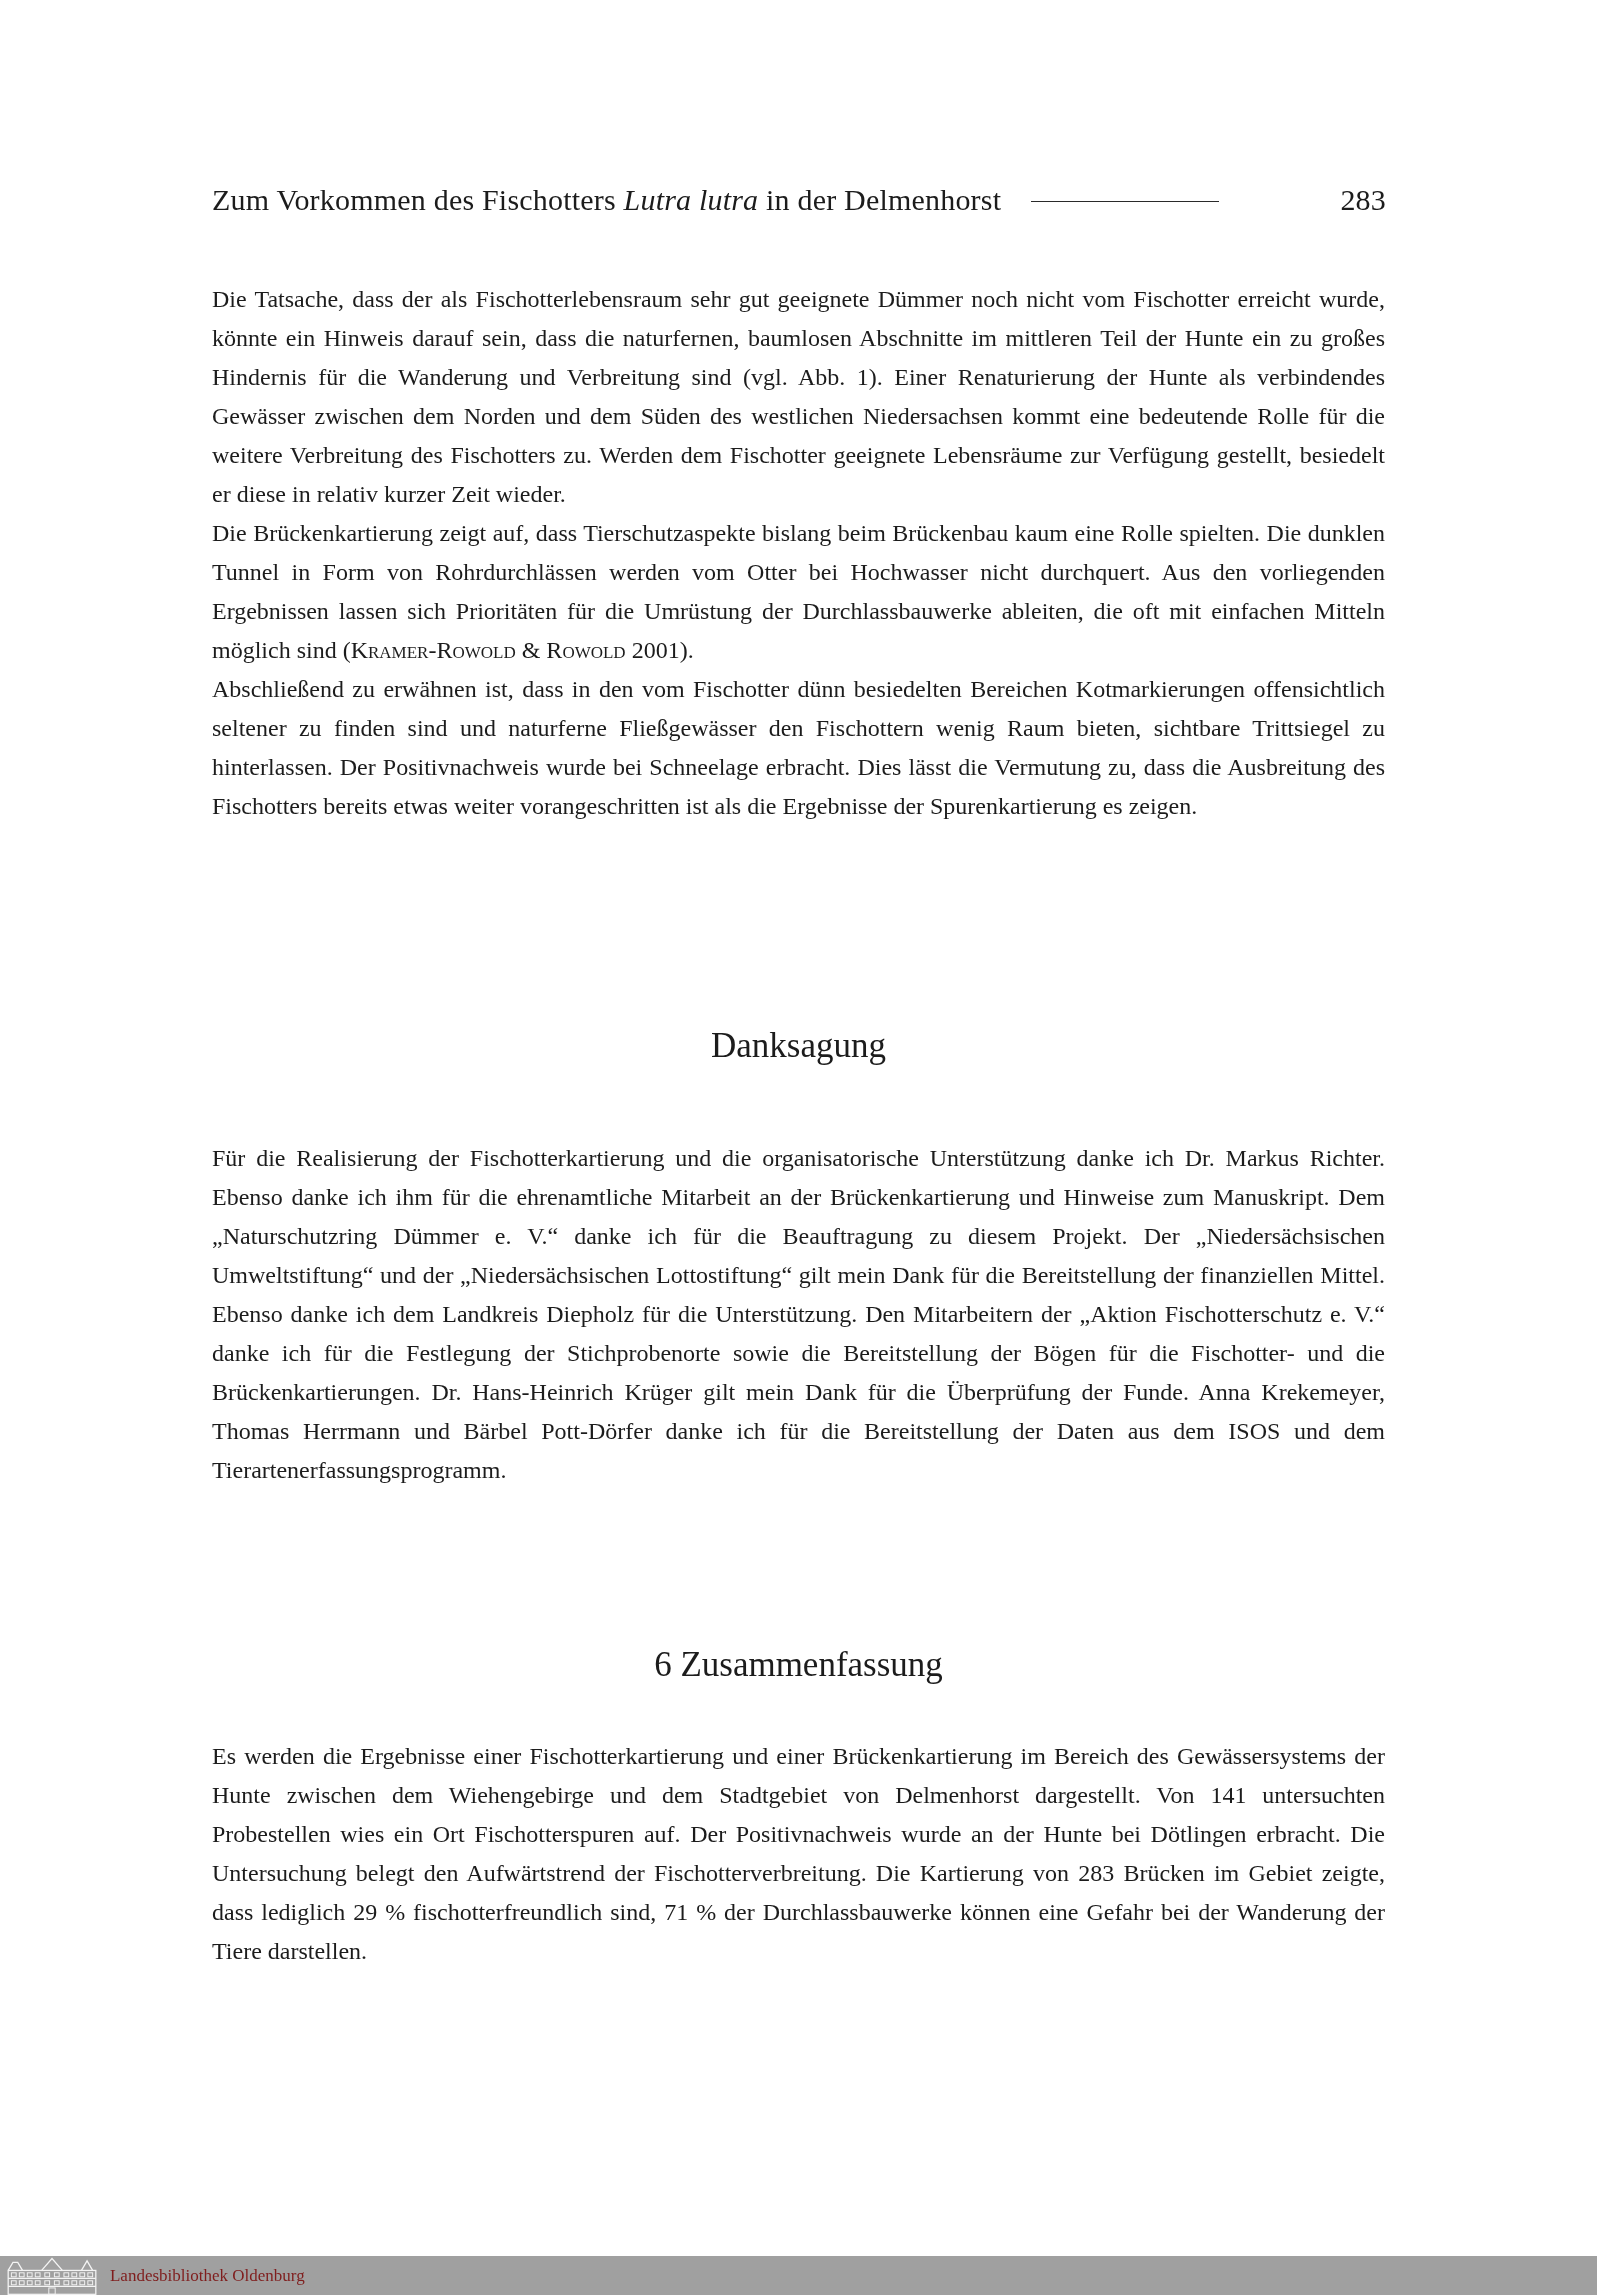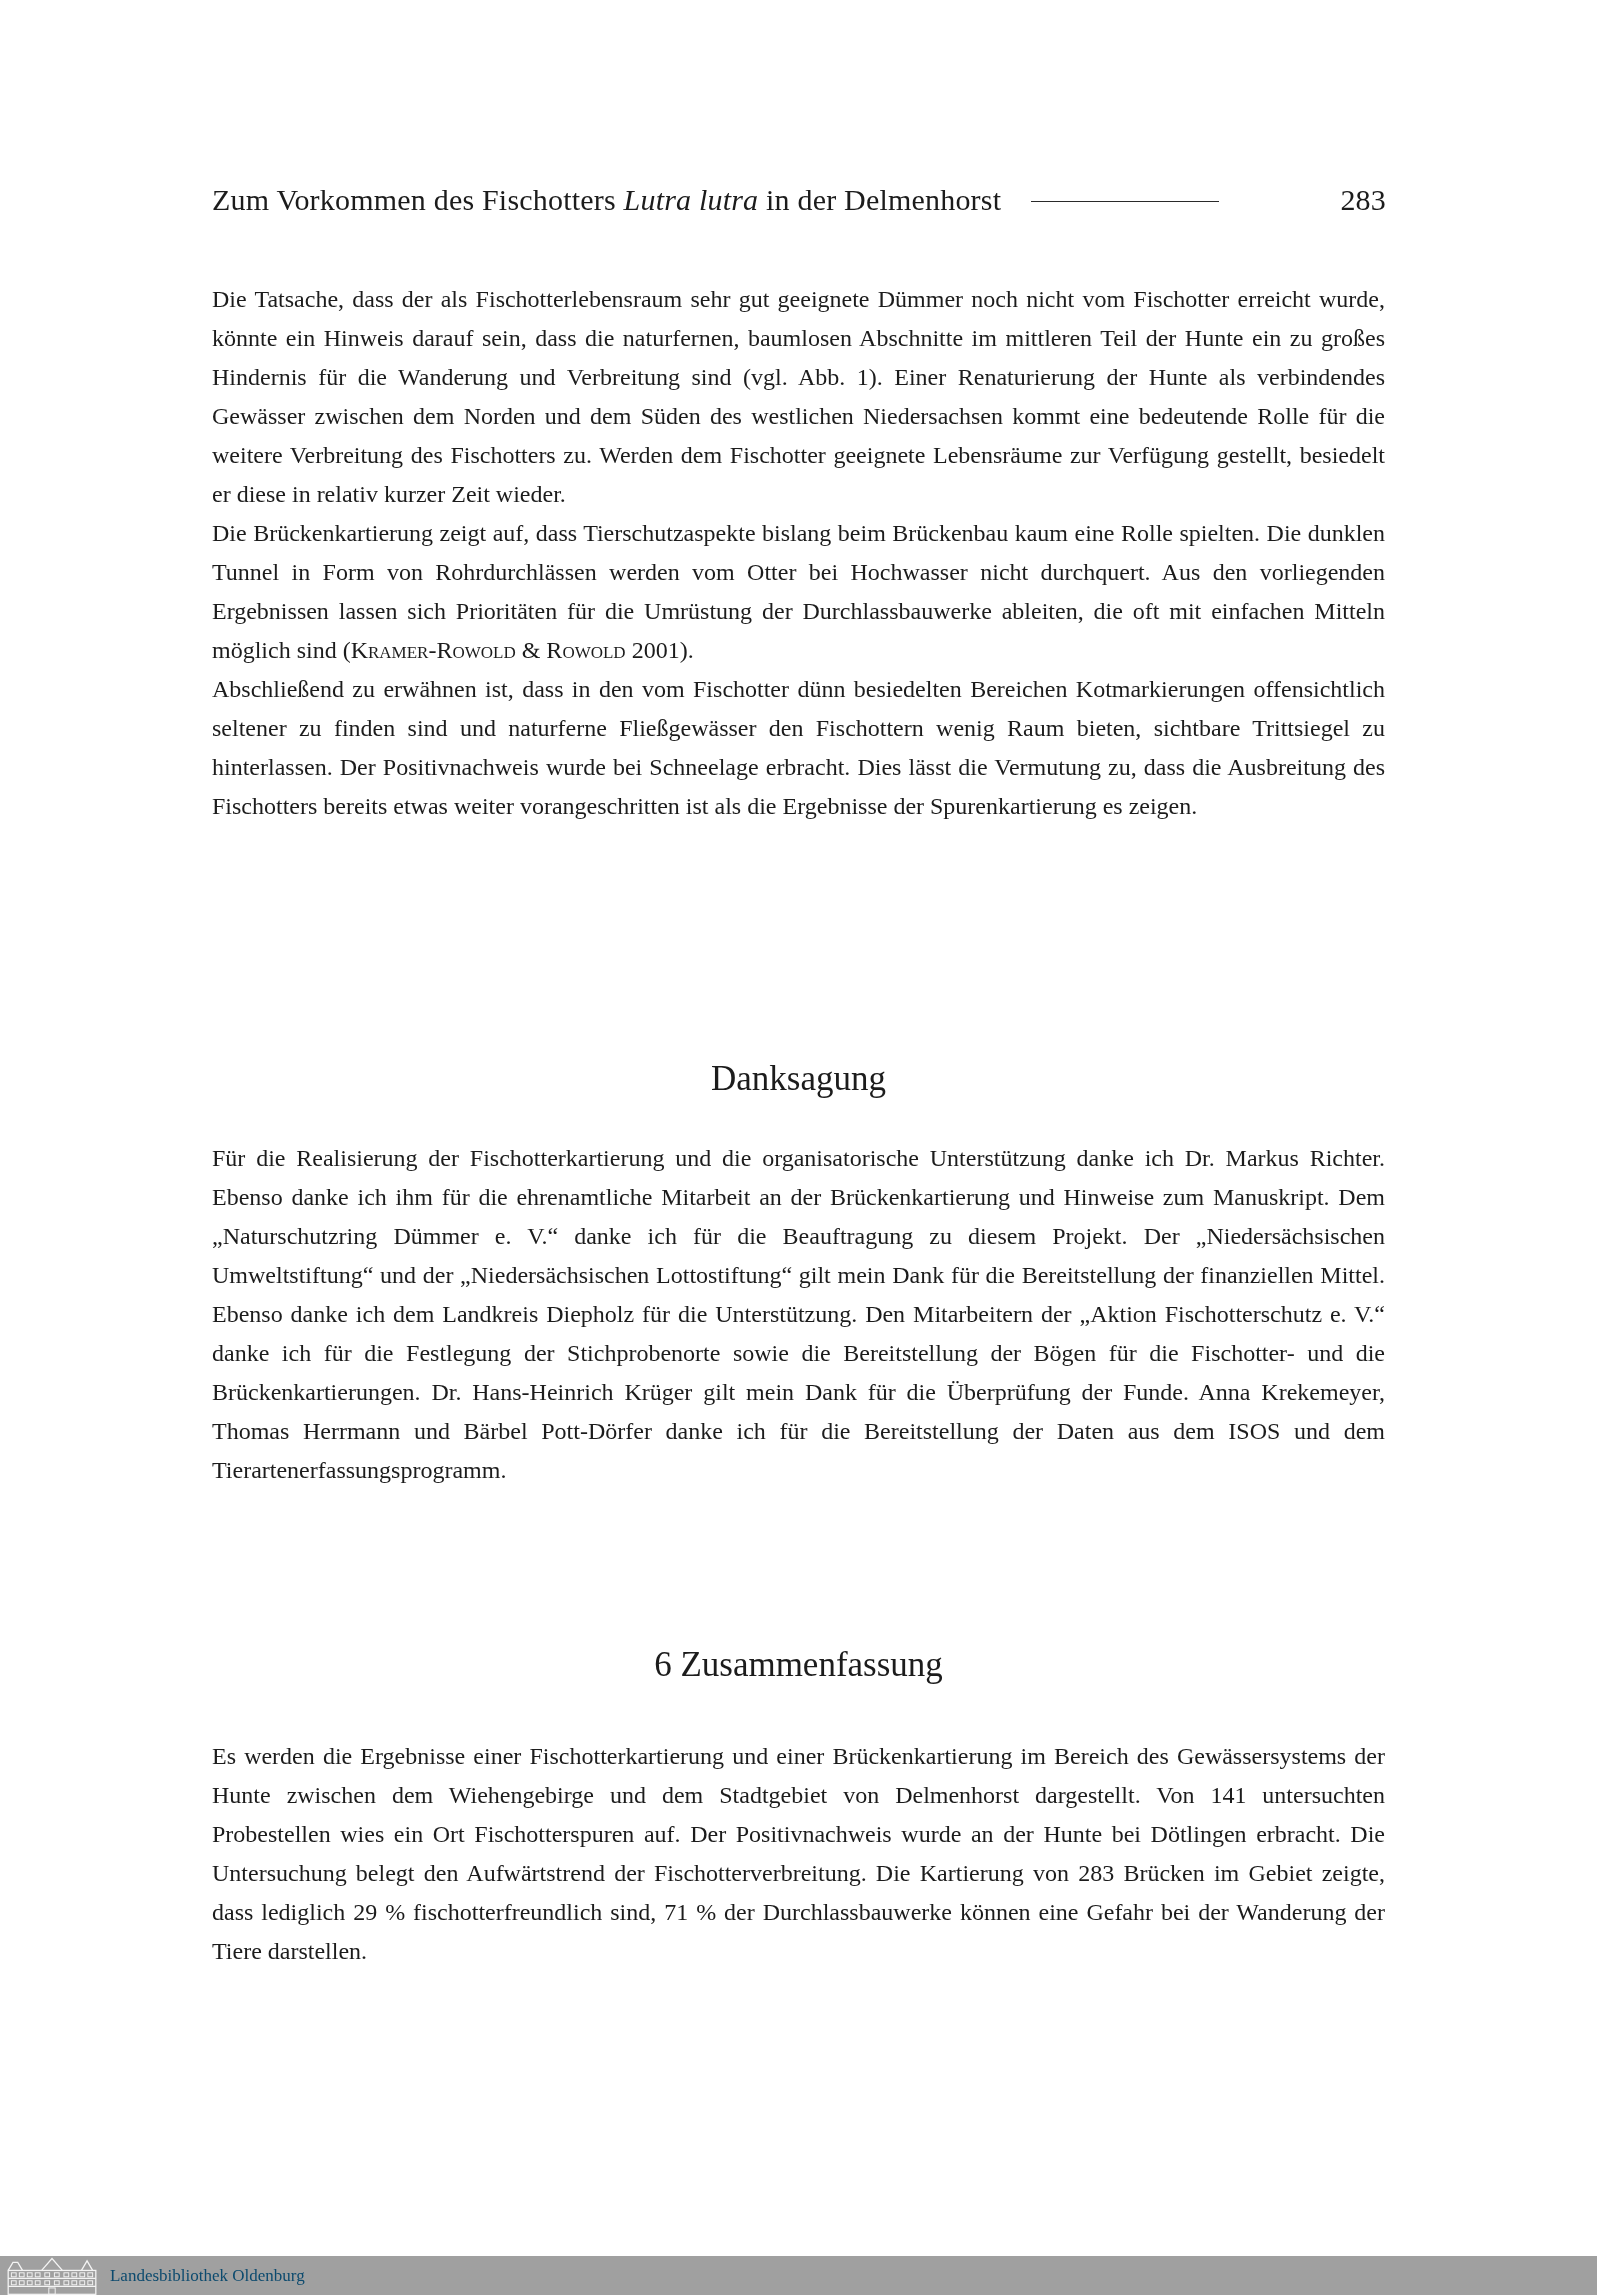--- a/index.html
+++ b/index.html
@@ -65,41 +65,41 @@
       display: flex;
       align-items: center;
     }
     .footer-logo {
       margin-left: 4.8px;
       width: 94px;
       height: 40px;
     }
     .footer-label {
       margin-left: 11.2px;
-      color: #0c4a6e;
+      color: #7f1d1d;
       font-size: 17px;
       font-family: "Liberation Serif", serif;
     }
   </style>
 </head>
 <body>
 
 <div class="page-header">
   <span class="title"><span>Zum Vorkommen des Fischotters </span><i>Lutra lutra</i><span> in der Delmenhorst</span></span>
   <span class="rule"></span>
   <span class="num">283</span>
 </div>
 
 <div class="body-block" style="top:280px;">
   <p>Die Tatsache, dass der als Fischotterlebensraum sehr gut geeignete Dümmer noch nicht vom Fischotter erreicht wurde, könnte ein Hinweis darauf sein, dass die na­turfernen, baumlosen Abschnitte im mittleren Teil der Hunte ein zu großes Hinder­nis für die Wanderung und Verbreitung sind (vgl. Abb. 1). Einer Renaturierung der Hunte als verbindendes Gewässer zwischen dem Norden und dem Süden des westlichen Niedersachsen kommt eine bedeutende Rolle für die weitere Verbrei­tung des Fischotters zu. Werden dem Fischotter geeignete Lebensräume zur Verfü­gung gestellt, besiedelt er diese in relativ kurzer Zeit wieder.</p>
   <p><span>Die Brückenkartierung zeigt auf, dass Tierschutzaspekte bislang beim Brückenbau kaum eine Rolle spielten. Die dunklen Tunnel in Form von Rohrdurchlässen werden vom Otter bei Hochwasser nicht durchquert. Aus den vorliegenden Ergebnissen las­sen sich Prioritäten für die Umrüstung der Durchlassbauwerke ableiten, die oft mit einfachen Mitteln möglich sind (</span><span class="sc">Kramer-Rowold &amp; Rowold</span><span> 2001</span><span>).</span></p>
   <p>Abschließend zu erwähnen ist, dass in den vom Fischotter dünn besiedelten Berei­chen Kotmarkierungen offensichtlich seltener zu finden sind und naturferne Fließ­gewässer den Fischottern wenig Raum bieten, sichtbare Trittsiegel zu hinterlassen. Der Positivnachweis wurde bei Schneelage erbracht. Dies lässt die Vermutung zu, dass die Ausbreitung des Fischotters bereits etwas weiter vorangeschritten ist als die Ergebnisse der Spurenkartierung es zeigen.</p>
 </div>
 
-<h2 class="section-heading" style="top:1059px;">Danksagung</h2>
+<h2 class="section-heading" style="top:1026px;">Danksagung</h2>
 <div class="body-block" style="top:1139px;">
   <p>Für die Realisierung der Fischotterkartierung und die organisatorische Unterstüt­zung danke ich Dr. Markus Richter. Ebenso danke ich ihm für die ehrenamtliche Mitarbeit an der Brückenkartierung und Hinweise zum Manuskript. Dem „Natur­schutzring Dümmer e. V.“ danke ich für die Beauftragung zu diesem Projekt. Der „Niedersächsischen Umweltstiftung“ und der „Niedersächsischen Lottostiftung“ gilt mein Dank für die Bereitstellung der finanziellen Mittel. Ebenso danke ich dem Landkreis Diepholz für die Unterstützung. Den Mitarbeitern der „Aktion Fischot­terschutz e. V.“ danke ich für die Festlegung der Stichprobenorte sowie die Bereit­stellung der Bögen für die Fischotter- und die Brückenkartierungen. Dr. Hans-Hein­rich Krüger gilt mein Dank für die Überprüfung der Funde. Anna Krekemeyer, Thomas Herrmann und Bärbel Pott-Dörfer danke ich für die Bereitstellung der Da­ten aus dem ISOS und dem Tierartenerfassungsprogramm.</p>
 </div>
 
 <h2 class="section-heading" style="top:1645px;">6 Zusammenfassung</h2>
 <div class="body-block" style="top:1737px;">
   <p>Es werden die Ergebnisse einer Fischotterkartierung und einer Brückenkartierung im Bereich des Gewässersystems der Hunte zwischen dem Wiehengebirge und dem Stadtgebiet von Delmenhorst dargestellt. Von 141 untersuchten Probestellen wies ein Ort Fischotterspuren auf. Der Positivnachweis wurde an der Hunte bei Dötlingen erbracht. Die Untersuchung belegt den Aufwärtstrend der Fischotterver­breitung. Die Kartierung von 283 Brücken im Gebiet zeigte, dass lediglich 29 % fischotterfreundlich sind, 71 % der Durchlassbauwerke können eine Gefahr bei der Wanderung der Tiere darstellen.</p>
 </div>
 
 <div class="footer-bar">

